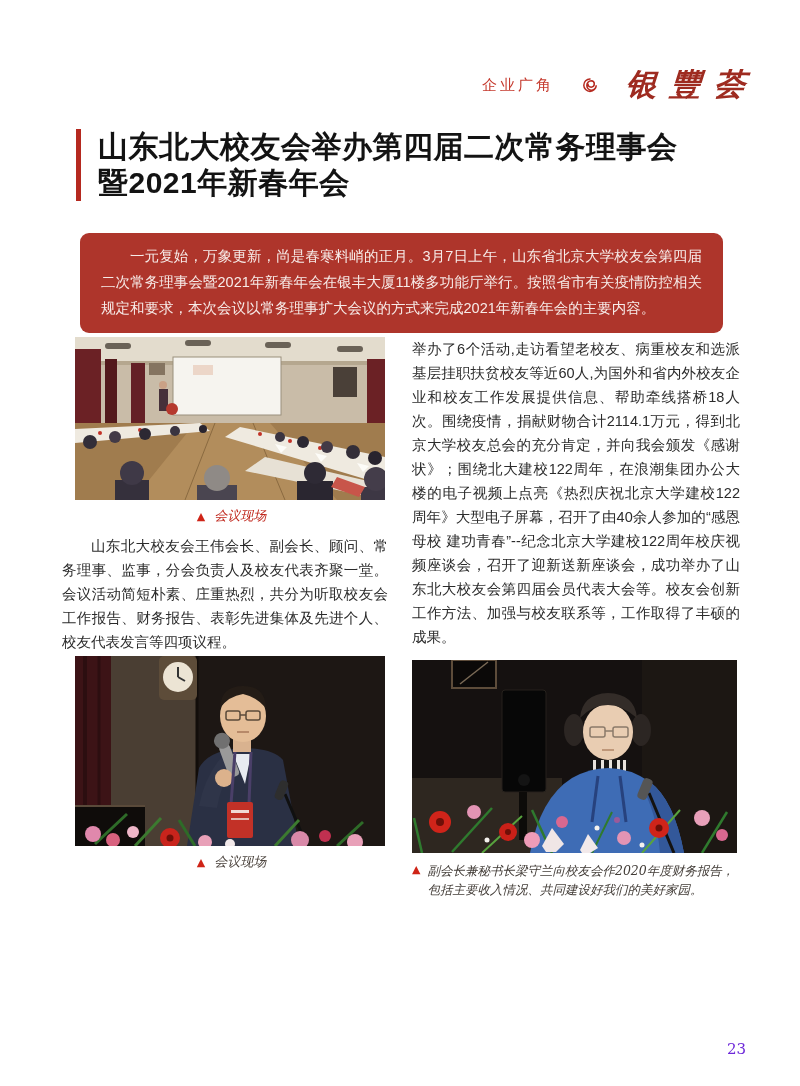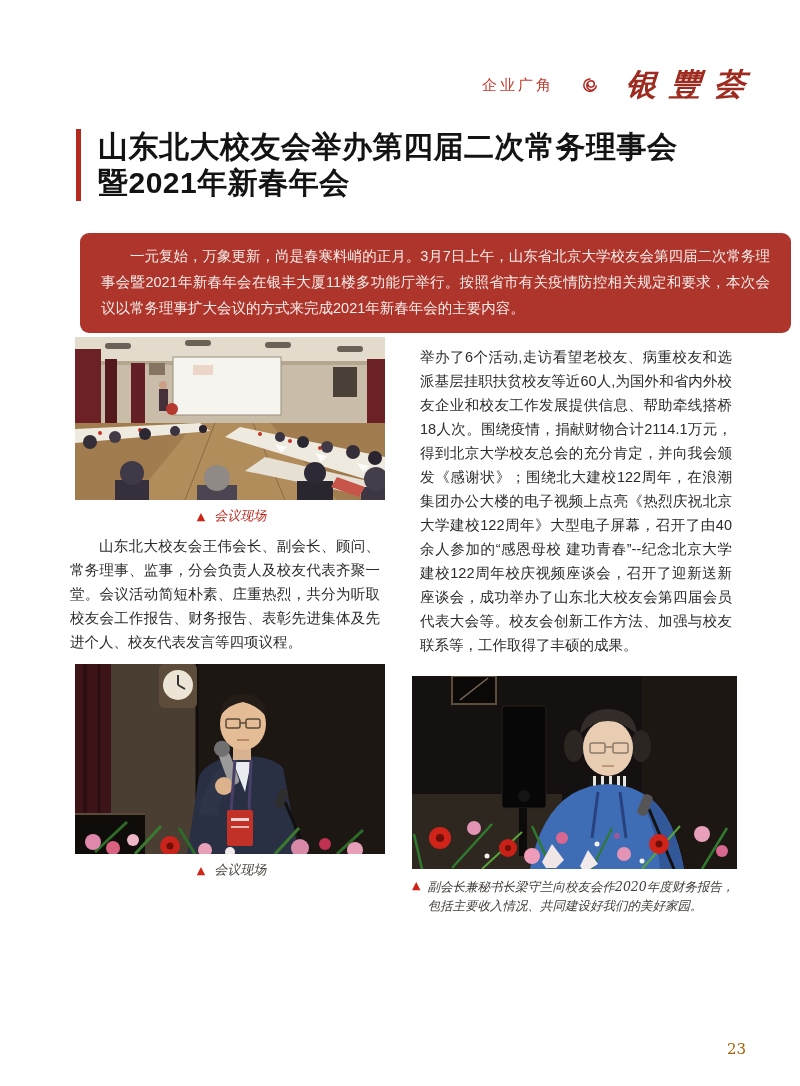--- a/index.html
+++ b/index.html
@@ -17,31 +17,31 @@
     color:#9e2b20; font-family:"DejaVu Serif", serif; font-style:italic; font-weight:bold;
     font-size:31px; letter-spacing:13px; transform:skewX(-4deg); white-space:nowrap;
   }
 
   
   .headline { position:absolute; top:129px; left:76px; border-left:5px solid #b5291f; padding-left:17px; }
   .headline h1 { margin:0; font-size:30px; line-height:36px; font-weight:bold; color:#131313; letter-spacing:0.5px; }
 
   
   .lead-box {
-    position:absolute; top:233px; left:80px; width:711px; box-sizing:border-box;
+    position:absolute; top:233px; left:80px; width:643px; box-sizing:border-box;
     background:#ae352b; border-radius:9px; padding:10px 21px 12px;
     color:#f7ebe8; font-size:14.5px; line-height:26px; text-align:justify; text-indent:2em;
   }
 
   
   .col { position:absolute; top:337px; }
   .col-left  { left:62px;  width:326px; }
   .col-right { left:412px; width:328px; }
 
-  .body-para { margin:8px; font-size:14.5px; line-height:24px; text-align:justify; color:#2b2b2b; }
+  .body-para { margin:0; font-size:14.5px; line-height:24px; text-align:justify; color:#2b2b2b; }
   .indent { text-indent:2em; }
 
   figure { margin:0; }
   .photo { display:block; background:#222; }
   .photo-inset { margin-left:13px; }
   .photo-frame { line-height:0; }
 
   .caption-center {
     display:flex; justify-content:center; align-items:center; gap:9px;
     font-family:"DejaVu Serif", serif; font-style:italic; font-size:13px;
@@ -57,21 +57,21 @@
     font-size:12.5px; line-height:19px; color:#423c37;
   }
   .caption-long .tri { margin-top:3px; }
 
   .spacer-a { height:2px; }
   .gap-after-para { height:4px; }
   .gap-photo3 { height:7px; }
 
   .page-number {
     position:absolute; top:1040px; left:727px;
-    font-family:"DejaVu Serif", serif; font-size:15px; color:#a16207;
+    font-family:"DejaVu Serif", serif; font-size:15px; color:#6d28d9;
   }
 </style>
 </head>
 <body>
 
 <div class="page">
 
   <div class="masthead">
     <span class="section-label">企业广角</span>
     <span class="swirl">

